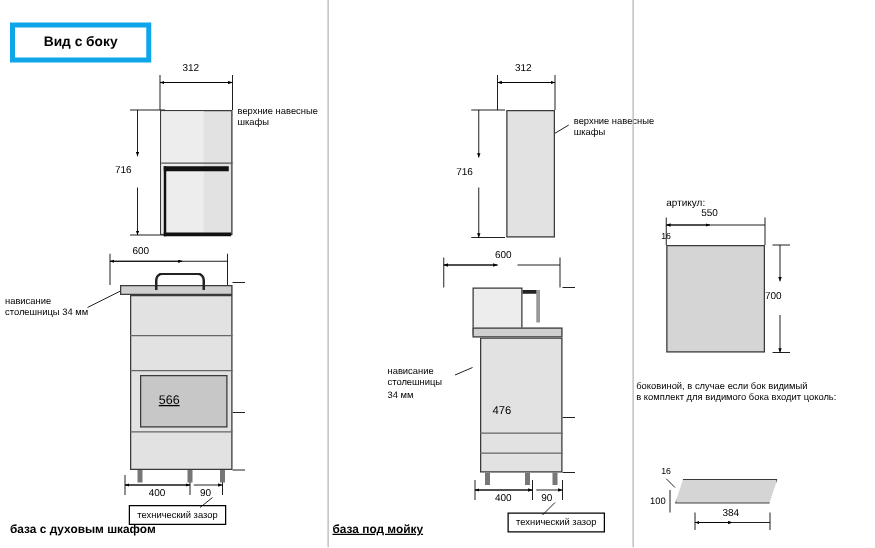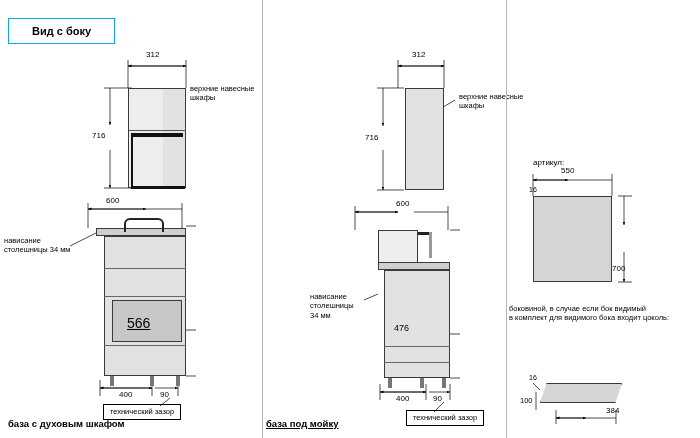--- a/index.html
+++ b/index.html
@@ -10,21 +10,21 @@
     font-size:8px;
     color:#000;
     position:relative;
     overflow:hidden;
   }
   .canvas{position:absolute;left:0;top:0;width:700px;height:438px;}
   .abs{position:absolute;}
   
   .title-box{
     left:8px;top:18px;width:105px;height:24px;
-    border:1px solid #0ea5e9;background:#fff;
+    border:4px solid #0ea5e9;background:#fff;
     display:flex;align-items:center;justify-content:center;
     font-weight:bold;font-size:11px;
   }
   .lbl{position:absolute;font-size:7.5px;line-height:1.25;color:#000;white-space:pre;}
   .lbl.big{font-size:9.5px;font-weight:bold;}
   .dim{position:absolute;font-size:8px;color:#000;}
   .line{position:absolute;background:#000;}
   .hline{height:1px;}
   .vline{width:1px;}
   .box{position:absolute;border:1px solid #3a3a3a;box-sizing:border-box;}
@@ -169,21 +169,21 @@
   <div class="line hline abs" style="left:104px;top:296px;width:82px;background:#666;"></div>
   <div class="line hline abs" style="left:104px;top:345px;width:82px;background:#666;"></div>
 
   <div class="abs" style="left:124px;top:218px;width:36px;height:12px;border:2px solid #222;border-bottom:none;border-radius:6px 6px 0 0;"></div>
 
   <div class="abs" style="left:110px;top:376px;width:4px;height:10px;background:#777;"></div>
   <div class="abs" style="left:150px;top:376px;width:4px;height:10px;background:#777;"></div>
   <div class="abs" style="left:176px;top:376px;width:4px;height:10px;background:#777;"></div>
 
   <div class="dim" style="left:106px;top:196px;">600</div>
-  <div class="dim" style="left:127px;top:315px;font-size:14px;text-decoration:underline;">566</div>
+  <div class="dim" style="left:127px;top:315px;font-size:10px;text-decoration:underline;">566</div>
   <div class="dim" style="left:119px;top:390px;">400</div>
   <div class="dim" style="left:160px;top:390px;">90</div>
 
   <div class="lbl" style="left:4px;top:236px;"><span>нависание
 столешницы 34 мм</span></div>
 
   <div class="abs" style="left:103px;top:404px;width:76px;height:14px;border:1px solid #000;display:flex;align-items:center;justify-content:center;">
     <span class="lbl" style="position:static;">технический зазор</span>
   </div>
 
@@ -229,27 +229,27 @@
   <div class="lbl big" style="left:266px;top:418px;text-decoration:underline;"><span>база под мойку</span></div>
 
   <div class="divider" style="left:506px;top:0px;width:1px;height:438px;background:#b5b5b5;"></div>
 
   <div class="lbl" style="left:533px;top:158px;font-size:8px;"><span>артикул:</span></div>
 
   <div class="box fill-mid abs" style="left:533px;top:196px;width:79px;height:86px;"></div>
 
   <div class="dim" style="left:561px;top:166px;">550</div>
   <div class="dim" style="left:529px;top:186px;font-size:7px;">16</div>
-  <div class="dim" style="left:612px;top:232px;margin-top:32px;">700</div>
+  <div class="dim" style="left:612px;top:232px;">700</div>
 
   <div class="abs" style="left:509px;top:304px;width:190px;">
     <div class="lbl" style="position:static;display:block;">боковиной, в случае если бок видимый</div>
     <div class="lbl" style="position:static;display:block;">в комплект для видимого бока входит цоколь:</div>
   </div>
 
   <div class="abs" style="left:540px;top:383px;width:82px;height:20px;background:#d5d5d5;border:1px solid #3a3a3a;box-sizing:border-box;
               clip-path:polygon(8% 0%, 100% 0%, 92% 100%, 0% 100%);"></div>
 
   <div class="dim" style="left:529px;top:374px;font-size:7px;">16</div>
   <div class="dim" style="left:520px;top:396px;font-size:7.5px;">100</div>
-  <div class="dim" style="left:606px;top:406px;">384</div>
+  <div class="dim" style="left:578px;top:406px;">384</div>
 
 </div>
 
 </body></html>

